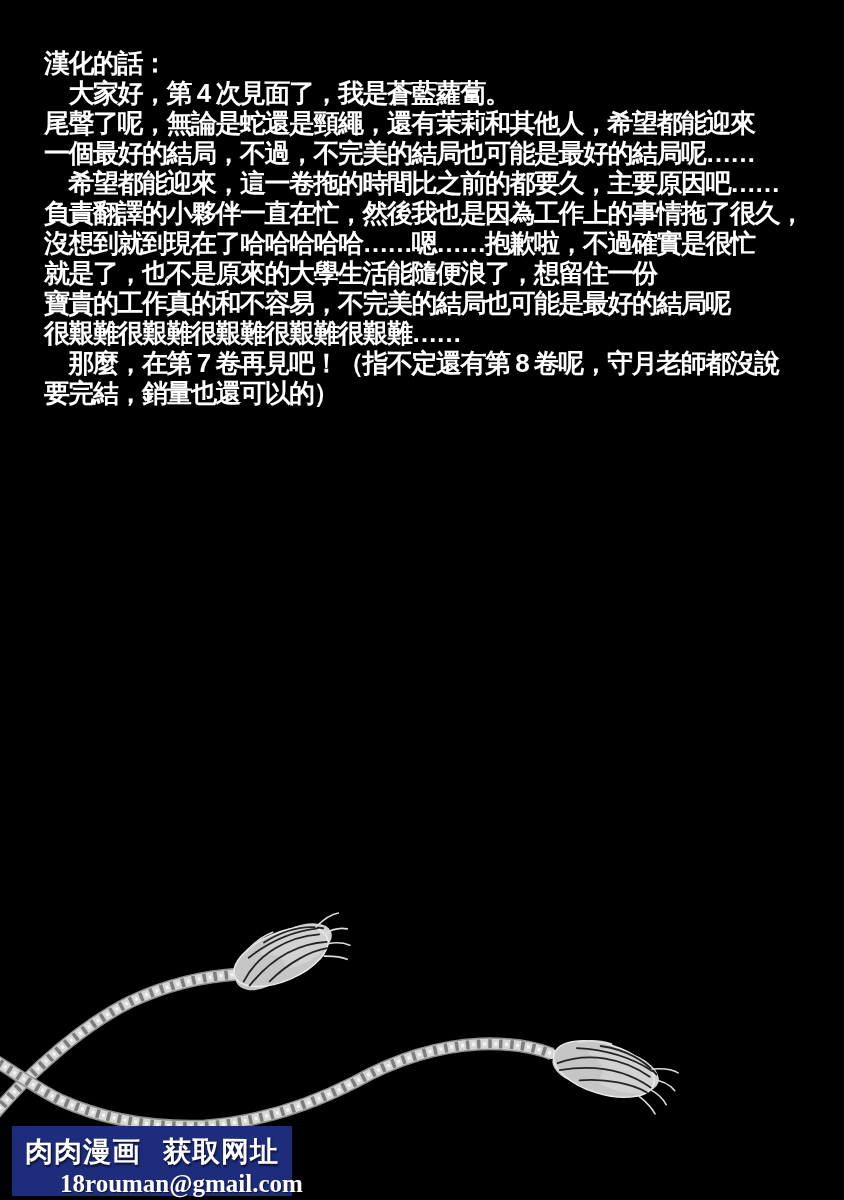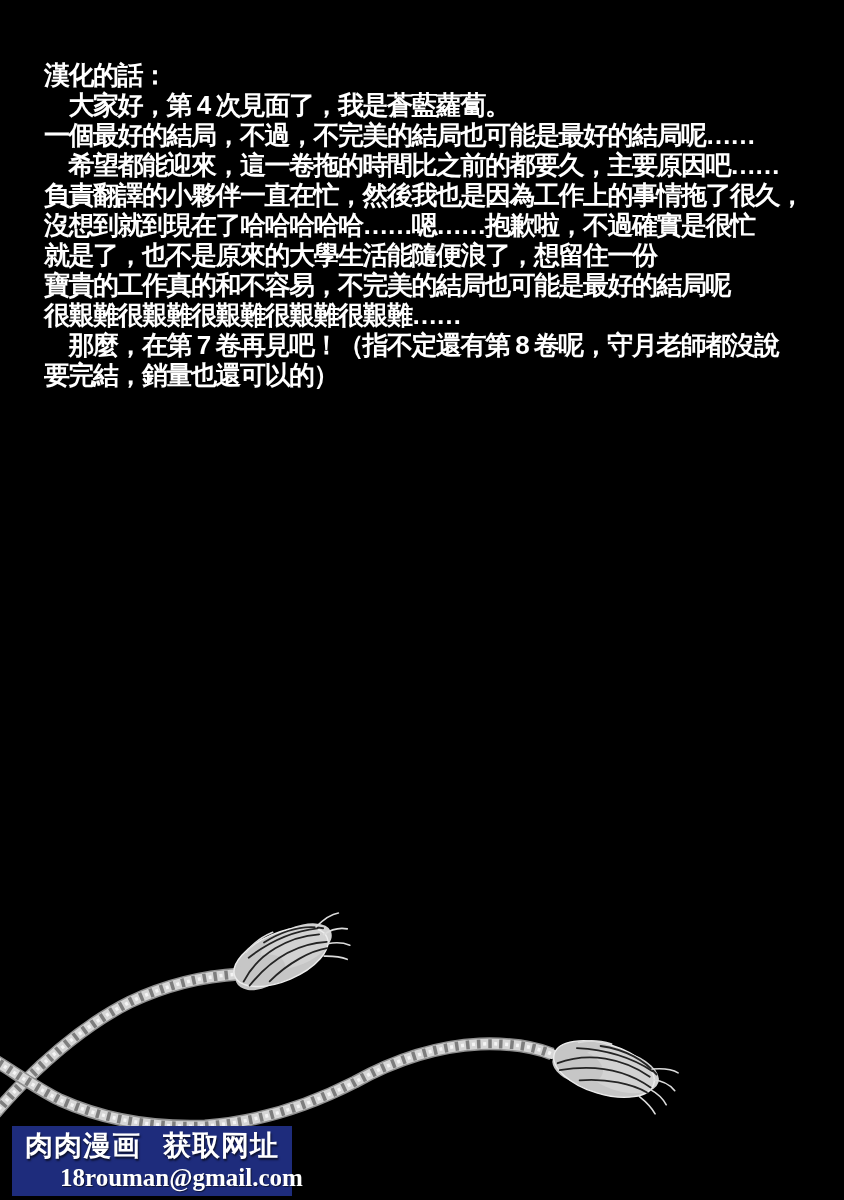--- a/index.html
+++ b/index.html
@@ -18,21 +18,21 @@
     position: absolute;
     inset: 0;
     width: 844px;
     height: 1200px;
     background: #000;
   }
   
   .note {
     position: absolute;
     left: 44px;
-    top: 60px;
+    top: 48px;
     width: 776px;
     color: #ffffff;
     font-size: 26px;
     line-height: 30px;
     font-weight: 700;
     letter-spacing: -1.5px;
   }
   .note-line {
     white-space: pre;
     height: 30px;
@@ -59,21 +59,21 @@
   .watermark {
     position: absolute;
     left: 12px;
     top: 1126px;
     width: 280px;
     height: 70px;
     background: #1e2c7c;
     color: #ffffff;
     text-align: center;
     box-sizing: border-box;
-    padding-top: 3px;
+    padding-top: 9px;
   }
   .wm-title {
     font-size: 28px;
     font-weight: 700;
     letter-spacing: 1px;
     line-height: 34px;
     text-shadow: 1px 2px 2px rgba(0,0,0,0.65);
     white-space: pre;
   }
   .wm-gap { display: inline-block; width: 22px; }
@@ -87,20 +87,21 @@
   }
 </style>
 </head>
 <body style="background: rgb(0, 0, 0);">
 
 <main class="page">
 
   <section class="note" style="color: rgb(255, 255, 255);">
     <div class="note-line">漢化的話：</div>
     <div class="note-line">　大家好，第 4 次見面了，我是蒼藍蘿蔔。</div>
+    <div class="note-line">尾聲了呢，無論是蛇還是頸繩，還有茉莉和其他人，希望都能迎來</div>
     <div class="note-line">一個最好的結局，不過，不完美的結局也可能是最好的結局呢……</div>
     <div class="note-line">　希望都能迎來，這一卷拖的時間比之前的都要久，主要原因吧……</div>
     <div class="note-line">負責翻譯的小夥伴一直在忙，然後我也是因為工作上的事情拖了很久，</div>
     <div class="note-line">沒想到就到現在了哈哈哈哈哈……嗯……抱歉啦，不過確實是很忙</div>
     <div class="note-line">就是了，也不是原來的大學生活能隨便浪了，想留住一份</div>
     <div class="note-line">寶貴的工作真的和不容易，不完美的結局也可能是最好的結局呢</div>
     <div class="note-line">很艱難很艱難很艱難很艱難很艱難……</div>
     <div class="note-line">　那麼，在第 7 卷再見吧！（指不定還有第 8 卷呢，守月老師都沒說</div>
     <div class="note-line">要完結，銷量也還可以的）</div>
   </section>

